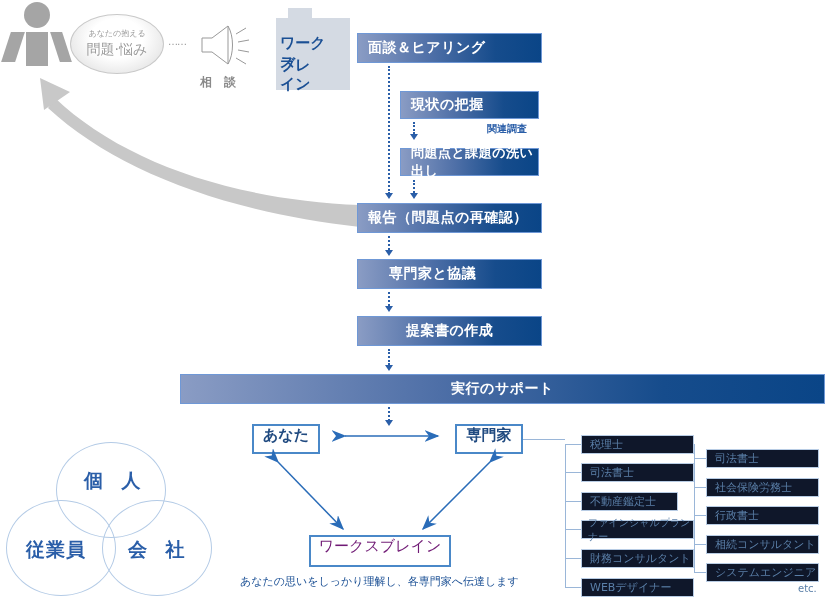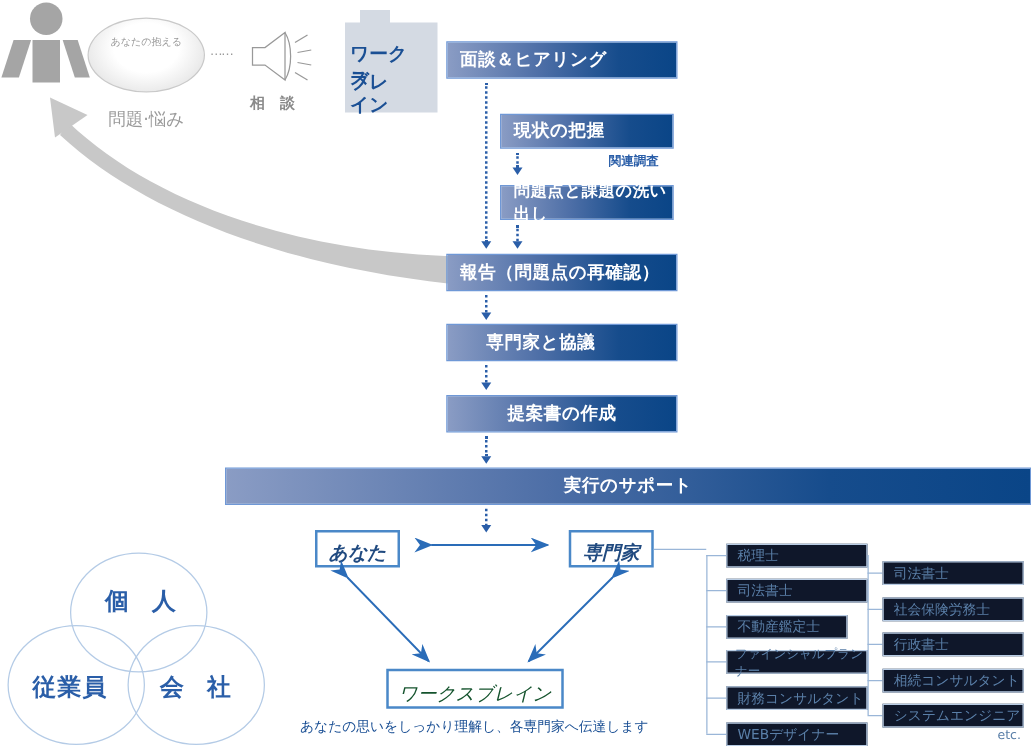--- a/index.html
+++ b/index.html
@@ -4,21 +4,21 @@
 <style>
   html,body{margin:0;padding:0;background:#ffffff;}
   body{width:825px;height:597px;position:relative;overflow:hidden;font-family:"DejaVu Sans",sans-serif;}
   .abs{position:absolute;}
   .step{position:absolute;color:#ffffff;font-weight:bold;font-size:14px;display:flex;align-items:center;padding-left:10px;box-sizing:border-box;
         background:linear-gradient(to right,#8a9cc4 0%,#4e6fa7 40%,#164c8c 75%,#0a4587 100%);
         border:1px solid #6f98d6;letter-spacing:0.5px;}
   .step.small{font-size:13px;}
   .vdots{position:absolute;border-left:2px dotted #2a5ea8;width:0;}
   .arrowhead{position:absolute;width:0;height:0;border-left:4px solid transparent;border-right:4px solid transparent;border-top:6px solid #2a5ea8;}
-  .outline-box{position:absolute;border:2px solid #4a88c8;color:#204a80;font-weight:bold;display:flex;align-items:flex-end;justify-content:center;box-sizing:border-box;background:#fff;font-style:italic;}
+  .outline-box{position:absolute;border:2px solid #4a88c8;color:#204a80;font-weight:bold;display:flex;align-items:flex-start;justify-content:center;box-sizing:border-box;background:#fff;}
   .spec{position:absolute;border:1px solid #b8cce4;color:#5a7fa8;font-size:11px;display:flex;align-items:center;padding-left:8px;box-sizing:border-box;background:#0f172a;height:19px;}
   .hline{position:absolute;height:0;border-top:1px solid #9ab6d8;}
   .vline{position:absolute;width:0;border-left:1px solid #9ab6d8;}
   .venn{position:absolute;border:1px solid #b4cbe6;border-radius:50%;box-sizing:border-box;}
   .venn-label{position:absolute;color:#2a5ea8;font-size:19px;font-weight:bold;letter-spacing:6px;}
 </style>
 </head>
 <body>
 
 <svg class="abs" style="left:0;top:0" width="825" height="597">
@@ -28,21 +28,21 @@
 
 <div class="abs" style="left:0;top:0;width:80px;height:70px;">
   <div class="abs" style="left:24px;top:2px;width:26px;height:26px;border-radius:50%;background:#a5a5a5;"></div>
   <div class="abs" style="left:26px;top:32px;width:22px;height:34px;background:#a5a5a5;"></div>
   <div class="abs" style="left:6px;top:32px;width:14px;height:30px;background:#a5a5a5;transform:skewX(-18deg);"></div>
   <div class="abs" style="left:55px;top:32px;width:12px;height:30px;background:#a5a5a5;transform:skewX(18deg);"></div>
 </div>
 
 <div class="abs" style="left:70px;top:14px;width:92px;height:58px;border-radius:50%;background:radial-gradient(ellipse at 50% 40%,#ffffff 40%,#d8d8d8 100%);border:1px solid #c9c9c9;">
   <div class="abs" style="left:0;right:0;top:13px;text-align:center;font-size:8px;color:#9a9a9a;">あなたの抱える</div>
-  <div class="abs" style="left:0;right:0;top:26px;text-align:center;font-size:14px;color:#9a9a9a;margin-top:46px;">問題·悩み</div>
+  <div class="abs" style="left:0;right:0;top:26px;text-align:center;font-size:14px;color:#9a9a9a;">問題·悩み</div>
 </div>
 
 <div class="abs" style="left:168px;top:36px;font-size:10px;color:#999;letter-spacing:-1px;">……</div>
 
 <svg class="abs" style="left:198px;top:20px" width="52" height="50">
   <path d="M4,18 L14,18 L30,6 L30,44 L14,32 L4,32 Z" fill="#fff" stroke="#999" stroke-width="1"></path>
   <path d="M30,6 C36,16 36,34 30,44" fill="none" stroke="#999" stroke-width="1"></path>
   <line x1="38" y1="14" x2="48" y2="8" stroke="#999" stroke-width="1"></line>
   <line x1="40" y1="22" x2="51" y2="20" stroke="#999" stroke-width="1"></line>
   <line x1="40" y1="30" x2="51" y2="32" stroke="#999" stroke-width="1"></line>
@@ -99,21 +99,21 @@
 </div>
 <div class="vdots" style="left:388px;top:407px;height:14px;"></div>
 <div class="arrowhead" style="left:385px;top:420px;"></div>
 
 <div class="outline-box" style="left:252px;top:424px;width:68px;height:30px;font-size:15px;">
   <span>あなた</span>
 </div>
 <div class="outline-box" style="left:455px;top:424px;width:68px;height:30px;font-size:15px;">
   <span>専門家</span>
 </div>
-<div class="outline-box" style="left:309px;top:535px;width:142px;height:32px;font-size:15px;font-weight:normal;color:#14532d;">
+<div class="outline-box" style="left:309px;top:535px;width:142px;height:32px;font-size:15px;font-weight:normal;color:#701a75;">
   <span>ワークスブレイン</span>
 </div>
 <div class="abs" style="left:240px;top:574px;font-size:11px;color:#1a4f94;">あなたの思いをしっかり理解し、各専門家へ伝達します</div>
 
 <svg class="abs" style="left:0;top:0" width="825" height="597">
   <defs>
     <marker id="ah" markerWidth="10" markerHeight="8" refX="9" refY="4" orient="auto">
       <polygon points="0,0 10,4 0,8 3,4" fill="#2a6cb8"></polygon>
     </marker>
   </defs>

